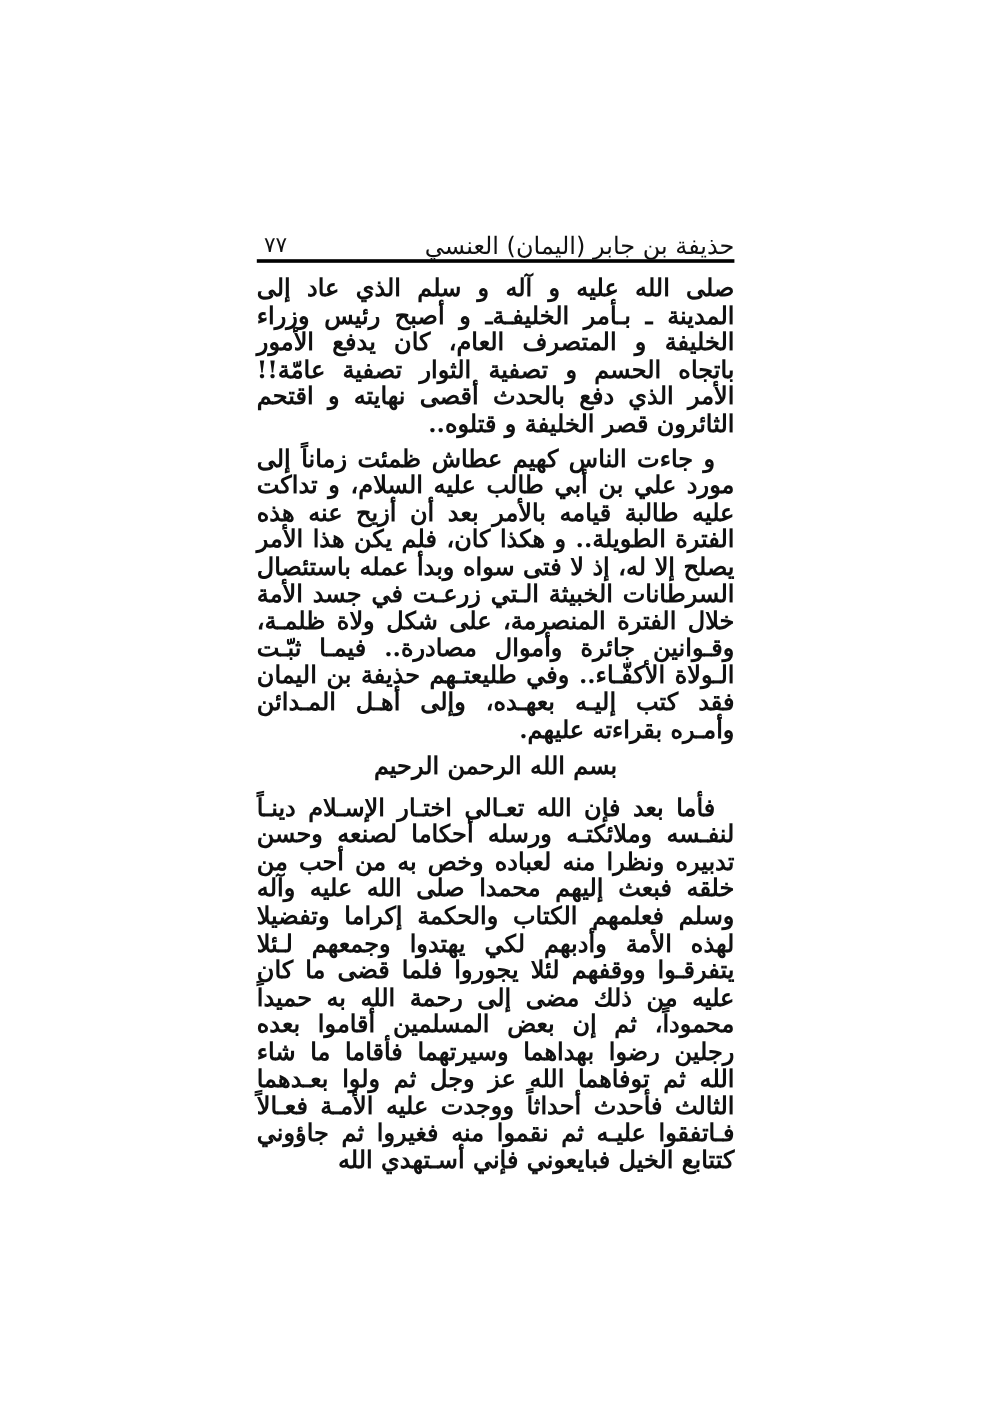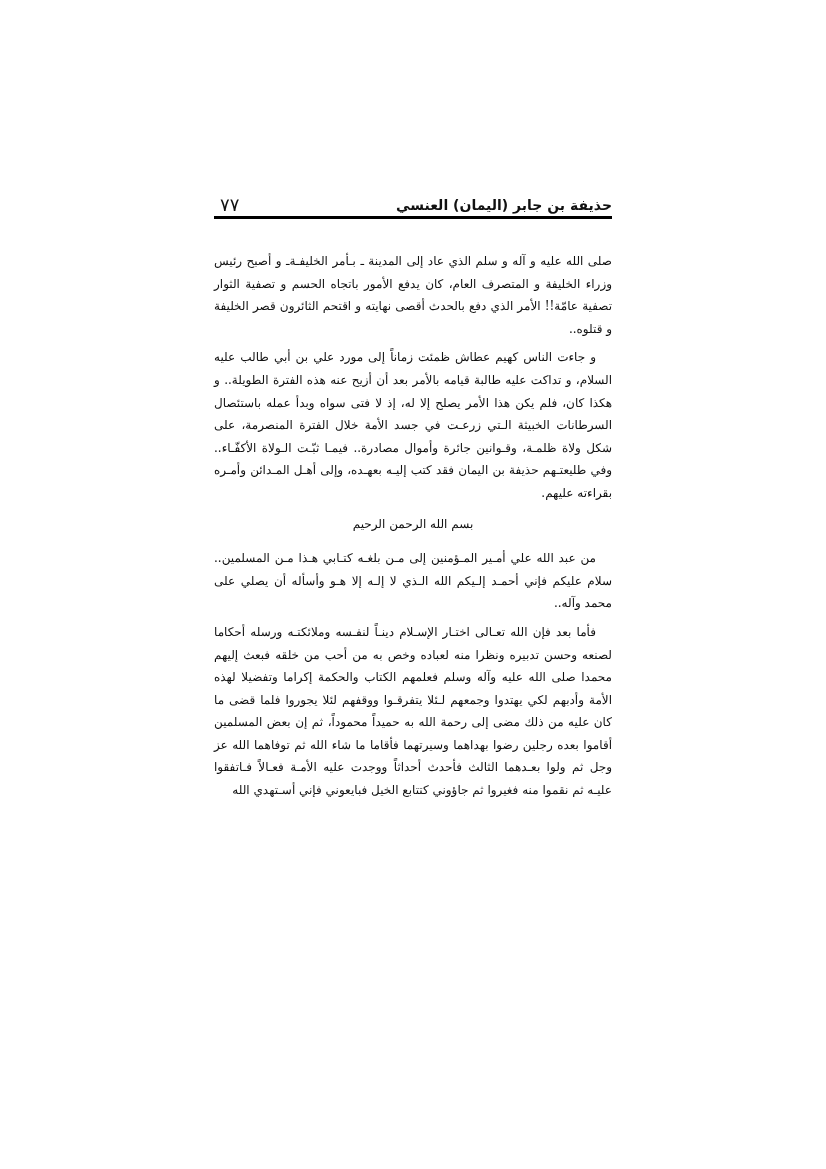--- a/index.html
+++ b/index.html
@@ -8,43 +8,42 @@
       position: absolute; left: 214px; top: 180px; width: 398px;
       direction: rtl; color: #111;
       font-family: "DejaVu Serif", "Liberation Serif", serif;
     }
     .header {
       display: flex; justify-content: space-between; align-items: flex-end;
       height: 34px; border-bottom: 3px solid #000; padding-bottom: 2px;
     }
     .header .title {
       font-family: "DejaVu Sans", "Liberation Sans", sans-serif;
-      font-weight: bold; font-size: 14px; line-height: 18px;
+      font-weight: normal; font-size: 20px; line-height: 18px;
     }
     .header .pnum {
       font-family: "DejaVu Sans", "Liberation Sans", sans-serif;
       font-size: 18px; line-height: 18px; padding-left: 6px;
     }
-    .body { margin-top: 31px; font-size: 12px; }
+    .body { margin-top: 10px; font-size: 20px; font-weight: bold; }
     p {
       margin: 0 0 6px 0; line-height: 22.6px; text-align: justify;
       text-align-last: right;
     }
     p.indent { text-indent: 16px; }
     p.center { text-align: right; text-align-last: center; margin: 8px 0 12px 0; }
   </style>
 </head>
 <body>
 
 <div class="page">
   <div class="header">
     <span class="title">حذيفة بن جابر (اليمان) العنسي</span>
     <span class="pnum">٧٧</span>
   </div>
 
   <div class="body">
     <p>صلى الله عليه و آله و سلم الذي عاد إلى المدينة ـ بـأمر الخليفـةـ و أصبح رئيس وزراء الخليفة و المتصرف العام، كان يدفع الأمور باتجاه الحسم و تصفية الثوار تصفية عامّة!! الأمر الذي دفع بالحدث أقصى نهايته و اقتحم الثائرون قصر الخليفة و قتلوه..</p>
     <p class="indent">و جاءت الناس كهيم عطاش ظمئت زماناً إلى مورد علي بن أبي طالب عليه السلام، و تداكت عليه طالبة قيامه بالأمر بعد أن أزيح عنه هذه الفترة الطويلة.. و هكذا كان، فلم يكن هذا الأمر يصلح إلا له، إذ لا فتى سواه  وبدأ عمله باستئصال السرطانات الخبيثة الـتي زرعـت في جسد الأمة خلال الفترة المنصرمة، على شكل ولاة ظلمـة، وقـوانين جائرة وأموال مصادرة.. فيمـا ثبّـت الـولاة الأكفّـاء.. وفي طليعتـهم حذيفة بن اليمان فقد كتب إليـه بعهـده، وإلى أهـل المـدائن وأمـره بقراءته عليهم.</p>
     <p class="center">بسم الله الرحمن الرحيم</p>
-    <p class="indent">من عبد الله علي أمـير المـؤمنين إلى مـن بلغـه كتـابي هـذا مـن المسلمين.. سلام عليكم فإني أحمـد إلـيكم الله الـذي لا إلـه إلا هـو وأسأله أن يصلي على محمد وآله..</p>
     <p class="indent">فأما بعد فإن الله تعـالى اختـار الإسـلام دينـاً لنفـسه وملائكتـه ورسله أحكاما لصنعه وحسن تدبيره ونظرا منه لعباده وخص به من أحب من خلقه فبعث إليهم محمدا صلى الله عليه وآله وسلم فعلمهم الكتاب والحكمة إكراما وتفضيلا لهذه الأمة وأدبهم لكي يهتدوا وجمعهم لـئلا يتفرقـوا ووقفهم لئلا يجوروا فلما قضى ما كان عليه من ذلك مضى إلى رحمة الله به حميداً محموداً، ثم إن بعض المسلمين أقاموا بعده رجلين رضوا بهداهما وسيرتهما فأقاما ما شاء الله ثم توفاهما الله عز وجل  ثم ولوا بعـدهما الثالث فأحدث أحداثاً ووجدت عليه الأمـة فعـالاً فـاتفقوا عليـه ثم نقموا منه فغيروا ثم جاؤوني كتتابع الخيل فبايعوني فإني أسـتهدي الله</p>
   </div>
 </div>
 
 </body></html>

